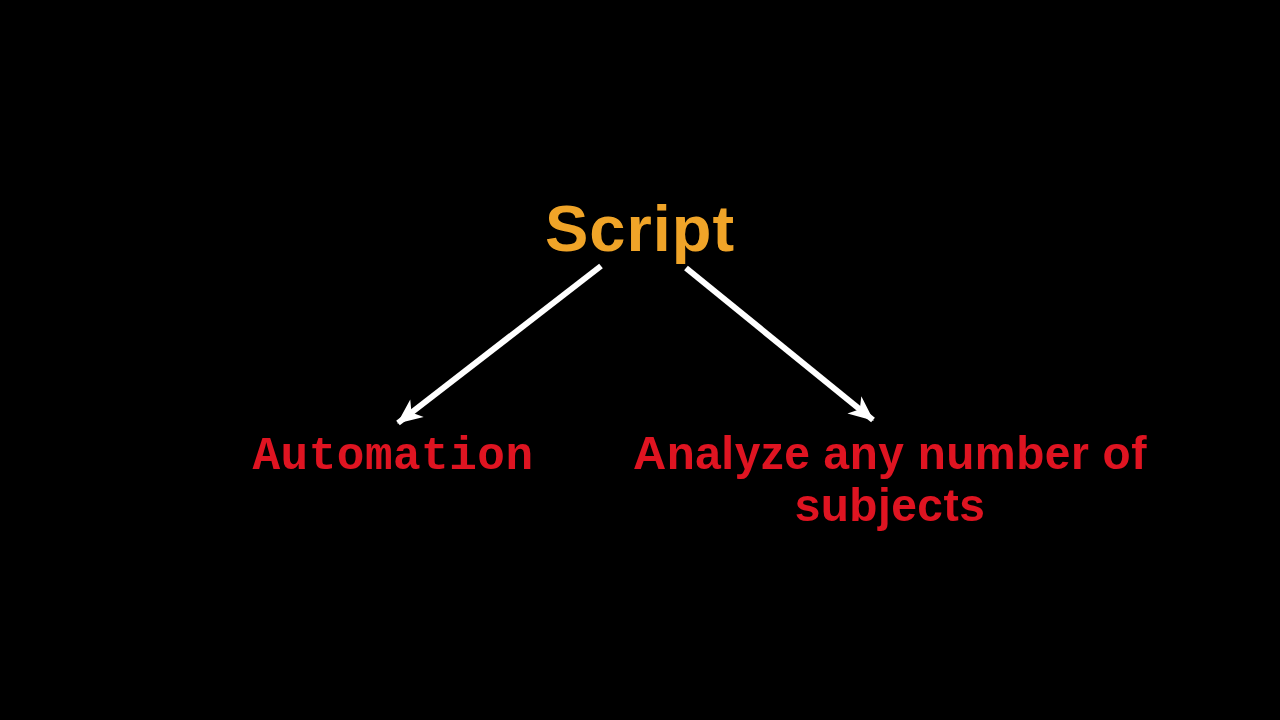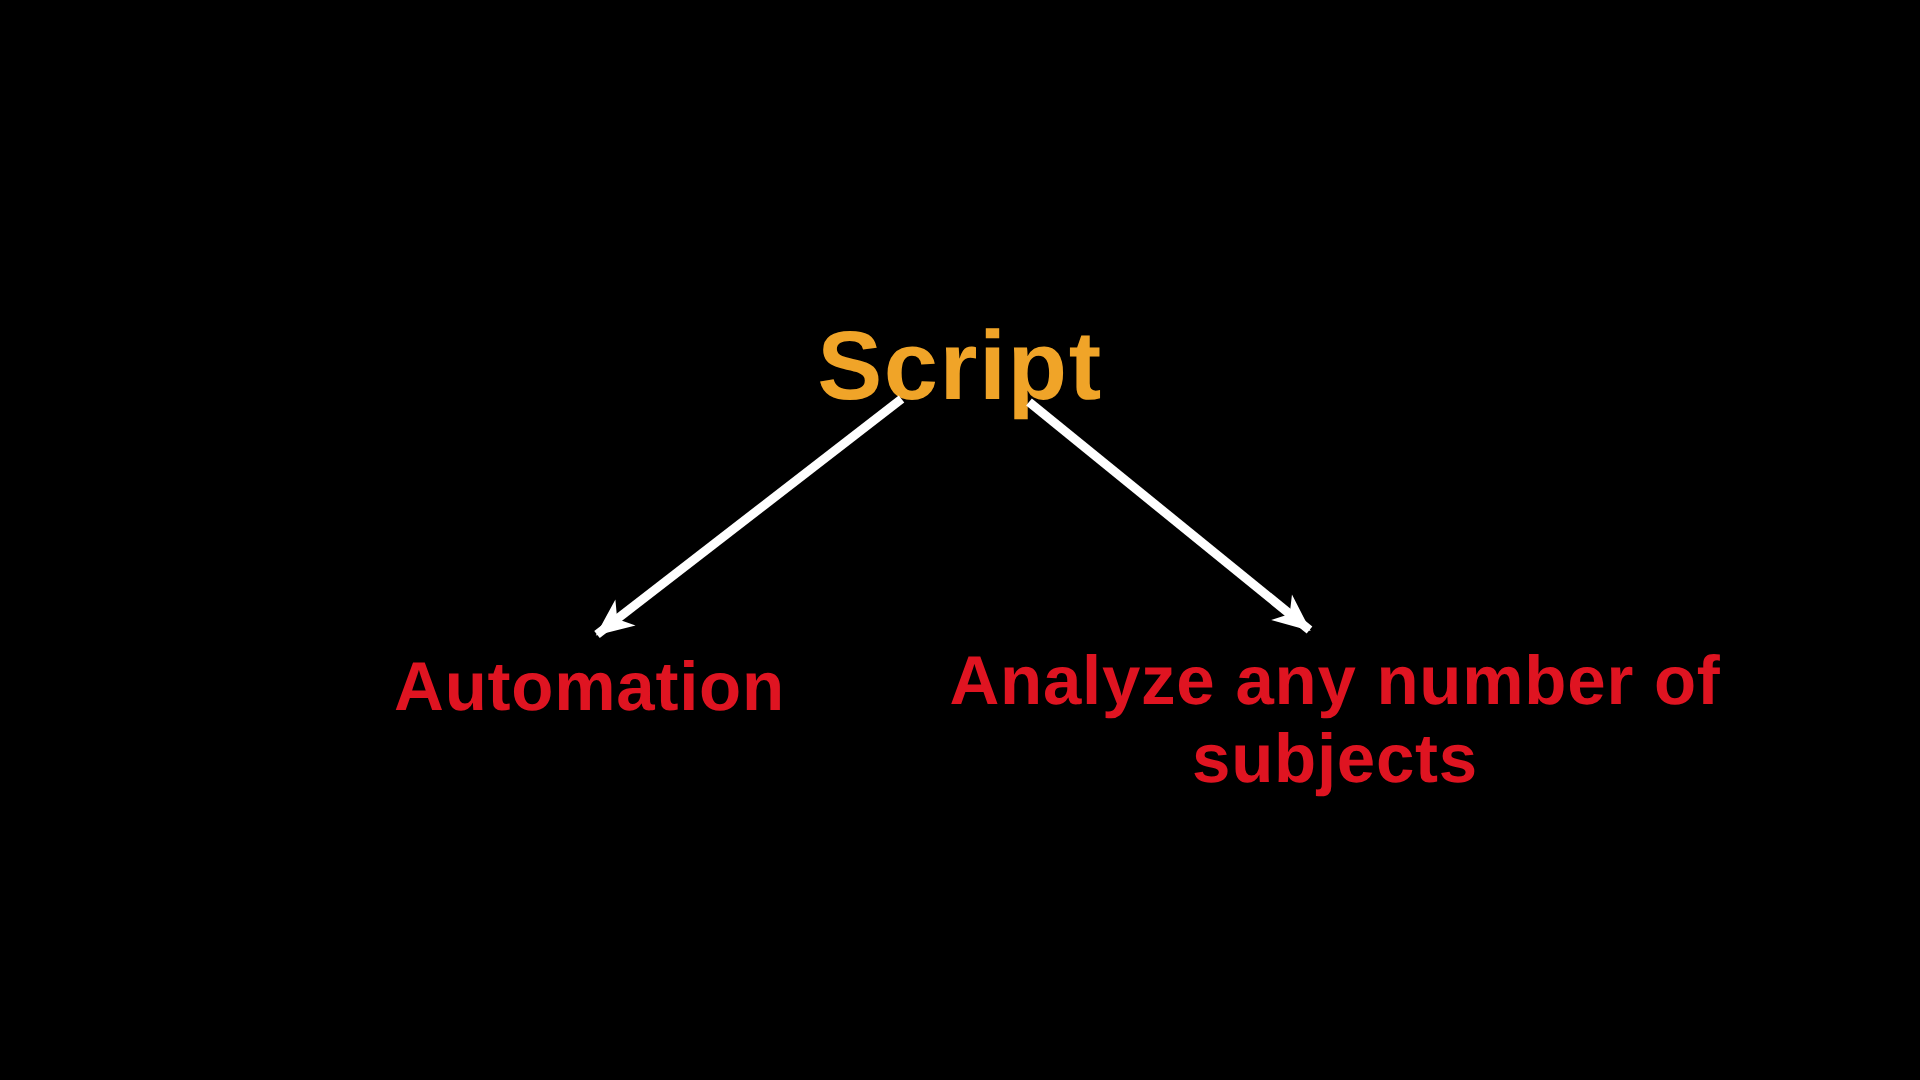--- a/index.html
+++ b/index.html
@@ -19,36 +19,37 @@
     font-family:"Liberation Sans", sans-serif;
   }
   .node{
     position:absolute;
     font-weight:700;
     text-align:center;
   }
   .root-node{
     left:0;
     right:0;
-    top:210px;
+    top:195px;
     font-size:65px;
     line-height:1.05;
     color:var(--accent-orange);
     letter-spacing:1px;
   }
   .child-node{
     color:var(--accent-red);
     font-size:46px;
     line-height:52px;
     letter-spacing:0.5px;
   }
   .child-left{
     left:193px;
     width:400px;
     top:431px;
+    font-family:Liberation Mono, monospace;
   }
   .child-right{
     left:630px;
     width:520px;
     top:427px;
   }
   .arrows-layer{
     position:absolute;
     left:0;
     top:0;

